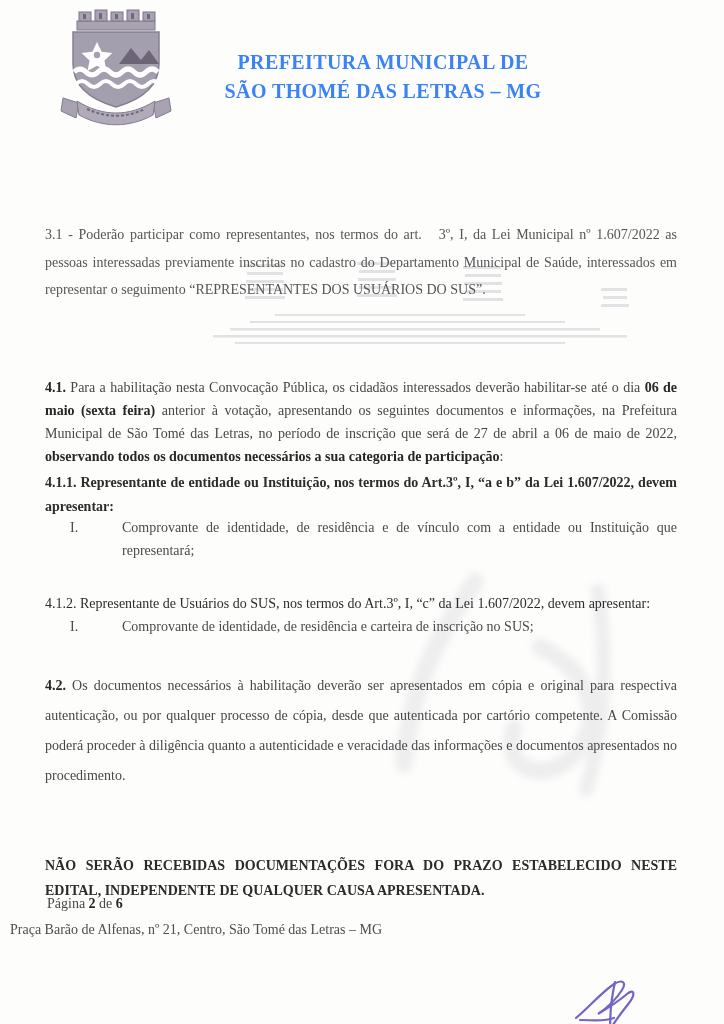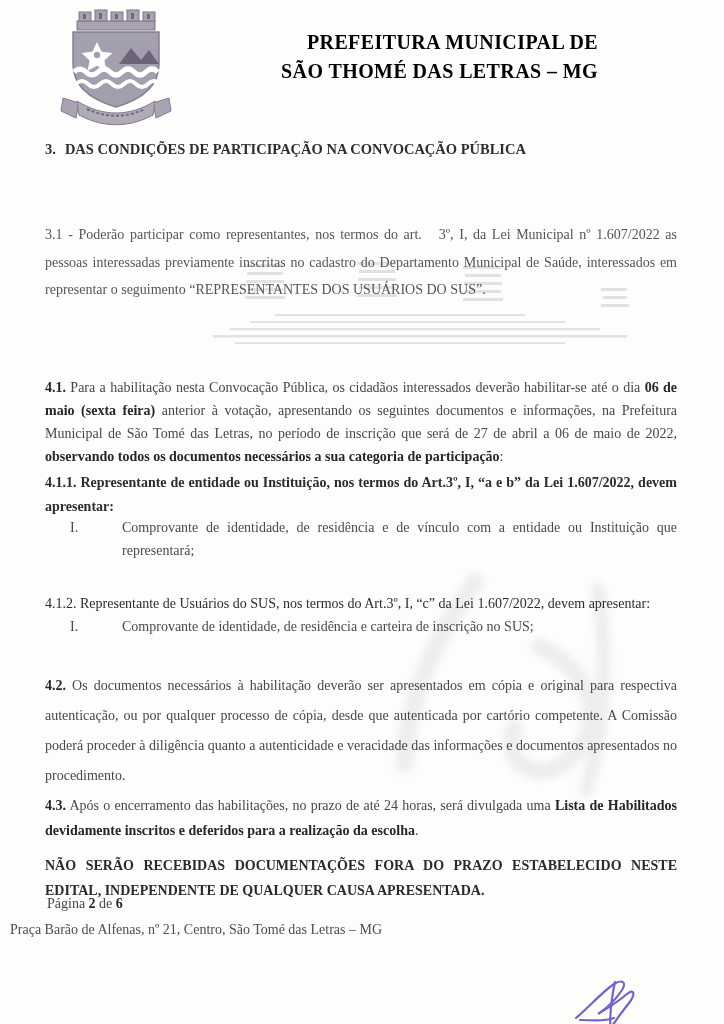--- a/index.html
+++ b/index.html
@@ -8,23 +8,23 @@
     width:724px;height:1024px;
     margin:0 auto;
     background:#fdfdfc;
     overflow:hidden;
     font-family:"Liberation Serif","DejaVu Serif",serif;
     color:#3d3d3d;
   }
   
   .logo{position:absolute;left:57px;top:6px;width:118px;height:122px;}
   .header-title{
-    position:absolute;left:168px;top:28px;width:430px;
-    text-align:right;font-weight:bold;font-size:20px;line-height:29px;
-    color:#000000;letter-spacing:.4px;
+    position:absolute;left:168px;top:48px;width:430px;
+    text-align:center;font-weight:bold;font-size:20px;line-height:29px;
+    color:#3b82f6;letter-spacing:.4px;
   }
   
   .ghost-crest{position:absolute;left:205px;top:262px;width:430px;height:96px;opacity:.30;filter:blur(.7px);}
   .ghost-scribble{position:absolute;left:390px;top:552px;width:330px;height:270px;opacity:.13;filter:blur(3.5px);}
   
   .para{position:absolute;left:45px;width:632px;font-size:14px;text-align:justify;}
   .heading{font-weight:bold;color:#2e2e2e;font-size:14.5px;}
   .hnum{display:inline-block;margin-right:9px;}
   .b{font-weight:bold;color:#262626;}
   .bu{font-weight:bold;color:#262626;}
@@ -120,23 +120,20 @@
     <path d="M112 92 l-16 5 3 15 15 -7 Z" fill="#a8a2b2" stroke="#837c8e"></path>
     <path d="M20 95 c26 16 52 16 78 0 l-2 14 c-24 13 -50 13 -74 0 Z" fill="#b0aab9" stroke="#837c8e"></path>
     <path d="M30 103 c20 9 38 9 58 0" fill="none" stroke="#6f6a7b" stroke-width="2" stroke-dasharray="3 2"></path>
   </svg>
 
   <div class="header-title">
     <div>PREFEITURA MUNICIPAL DE</div>
     <div>SÃO THOMÉ DAS LETRAS – MG</div>
   </div>
 
-  <div class="para heading s3h">
-    <span class="hnum">3.</span><span>DAS CONDIÇÕES DE PARTICIPAÇÃO NA CONVOCAÇÃO PÚBLICA</span>
-  </div>
 
   <p class="para p31"><span>3.1</span><span> - Poderão participar como representantes, nos termos do art.&nbsp;&nbsp; 3º, I, da Lei Municipal nº 1.607/2022 as pessoas interessadas previamente inscritas no cadastro do Departamento Municipal de Saúde, interessados em representar o seguimento “REPRESENTANTES DOS USUÁRIOS DO SUS”.</span></p>
 
 
   <p class="para p41"><span class="b">4.1.</span><span> Para a habilitação nesta Convocação Pública, os cidadãos interessados deverão habilitar-se até o dia </span><span class="b">06 de maio (sexta feira)</span><span> anterior à votação, apresentando os seguintes documentos e informações, na Prefeitura Municipal de São Tomé das Letras, no período de inscrição que será de 27 de abril a 06 de maio de 2022, </span><span class="bu">observando todos os documentos necessários a sua categoria de participação</span><span>:</span></p>
 
   <p class="para p411">4.1.1. Representante de entidade ou Instituição, nos termos do Art.3º, I, “a e b” da Lei 1.607/2022, devem apresentar:</p>
 
   <div class="list-item it1">
     <span class="roman">I.</span>
@@ -145,21 +142,20 @@
 
   <p class="para p412">4.1.2. Representante de Usuários do SUS, nos termos do Art.3º, I, “c” da Lei 1.607/2022, devem apresentar:</p>
 
   <div class="list-item it2">
     <span class="roman">I.</span>
     <span class="li-text">Comprovante de identidade, de residência e carteira de inscrição no SUS;</span>
   </div>
 
   <p class="para p42"><span class="b">4.2.</span><span> Os documentos necessários à habilitação deverão ser apresentados em cópia e original para respectiva autenticação, ou por qualquer processo de cópia, desde que autenticada por cartório competente. A Comissão poderá proceder à diligência quanto a autenticidade e veracidade das informações e documentos apresentados no procedimento.</span></p>
 
-  <p class="para p43"><span class="b">4.3.</span><span> Após o encerramento das habilitações, no prazo de até 24 horas, será divulgada uma </span><span class="b">Lista de Habilitados devidamente inscritos e deferidos para a realização da escolha</span><span>.</span></p>
 
   <p class="para pfinal">NÃO SERÃO RECEBIDAS DOCUMENTAÇÕES FORA DO PRAZO ESTABELECIDO NESTE EDITAL, INDEPENDENTE DE QUALQUER CAUSA APRESENTADA.</p>
 
   <div class="pagenum">
     <span>Página</span> <span class="b">2</span> <span>de</span> <span class="b">6</span>
   </div>
 
   <div class="address">
     <div>Praça Barão de Alfenas, nº 21, Centro, São Tomé das Letras – MG</div>
   </div>

